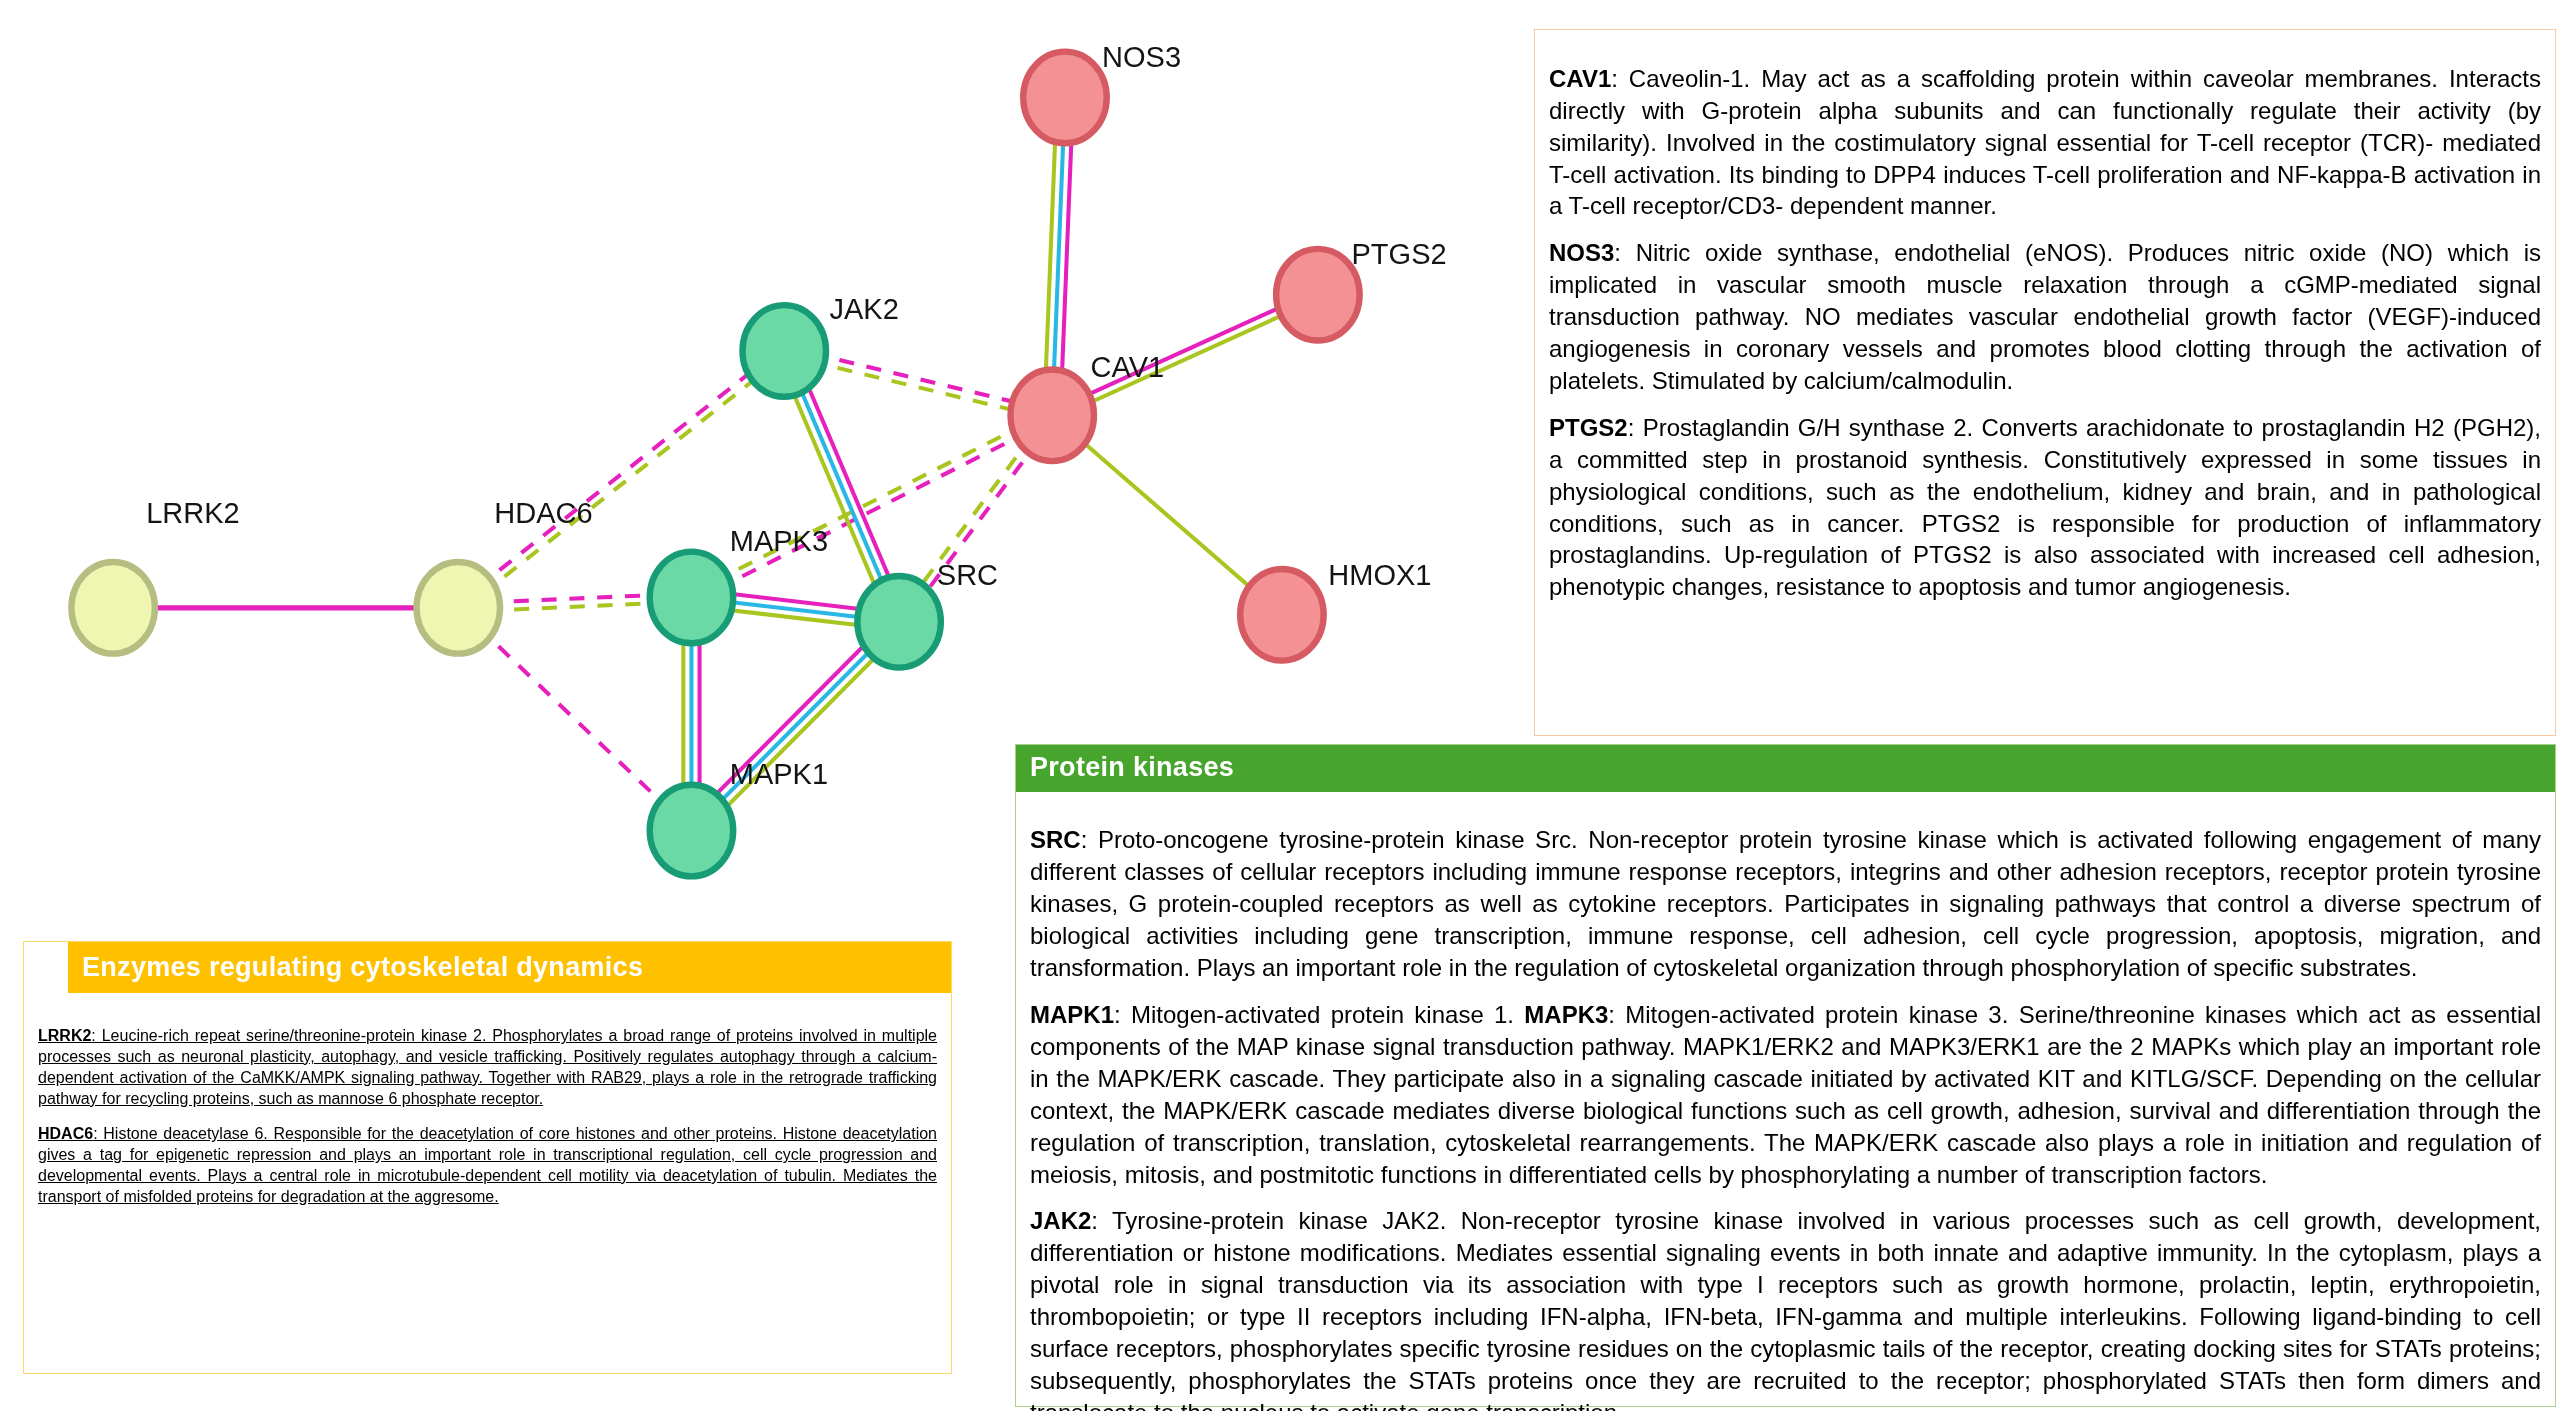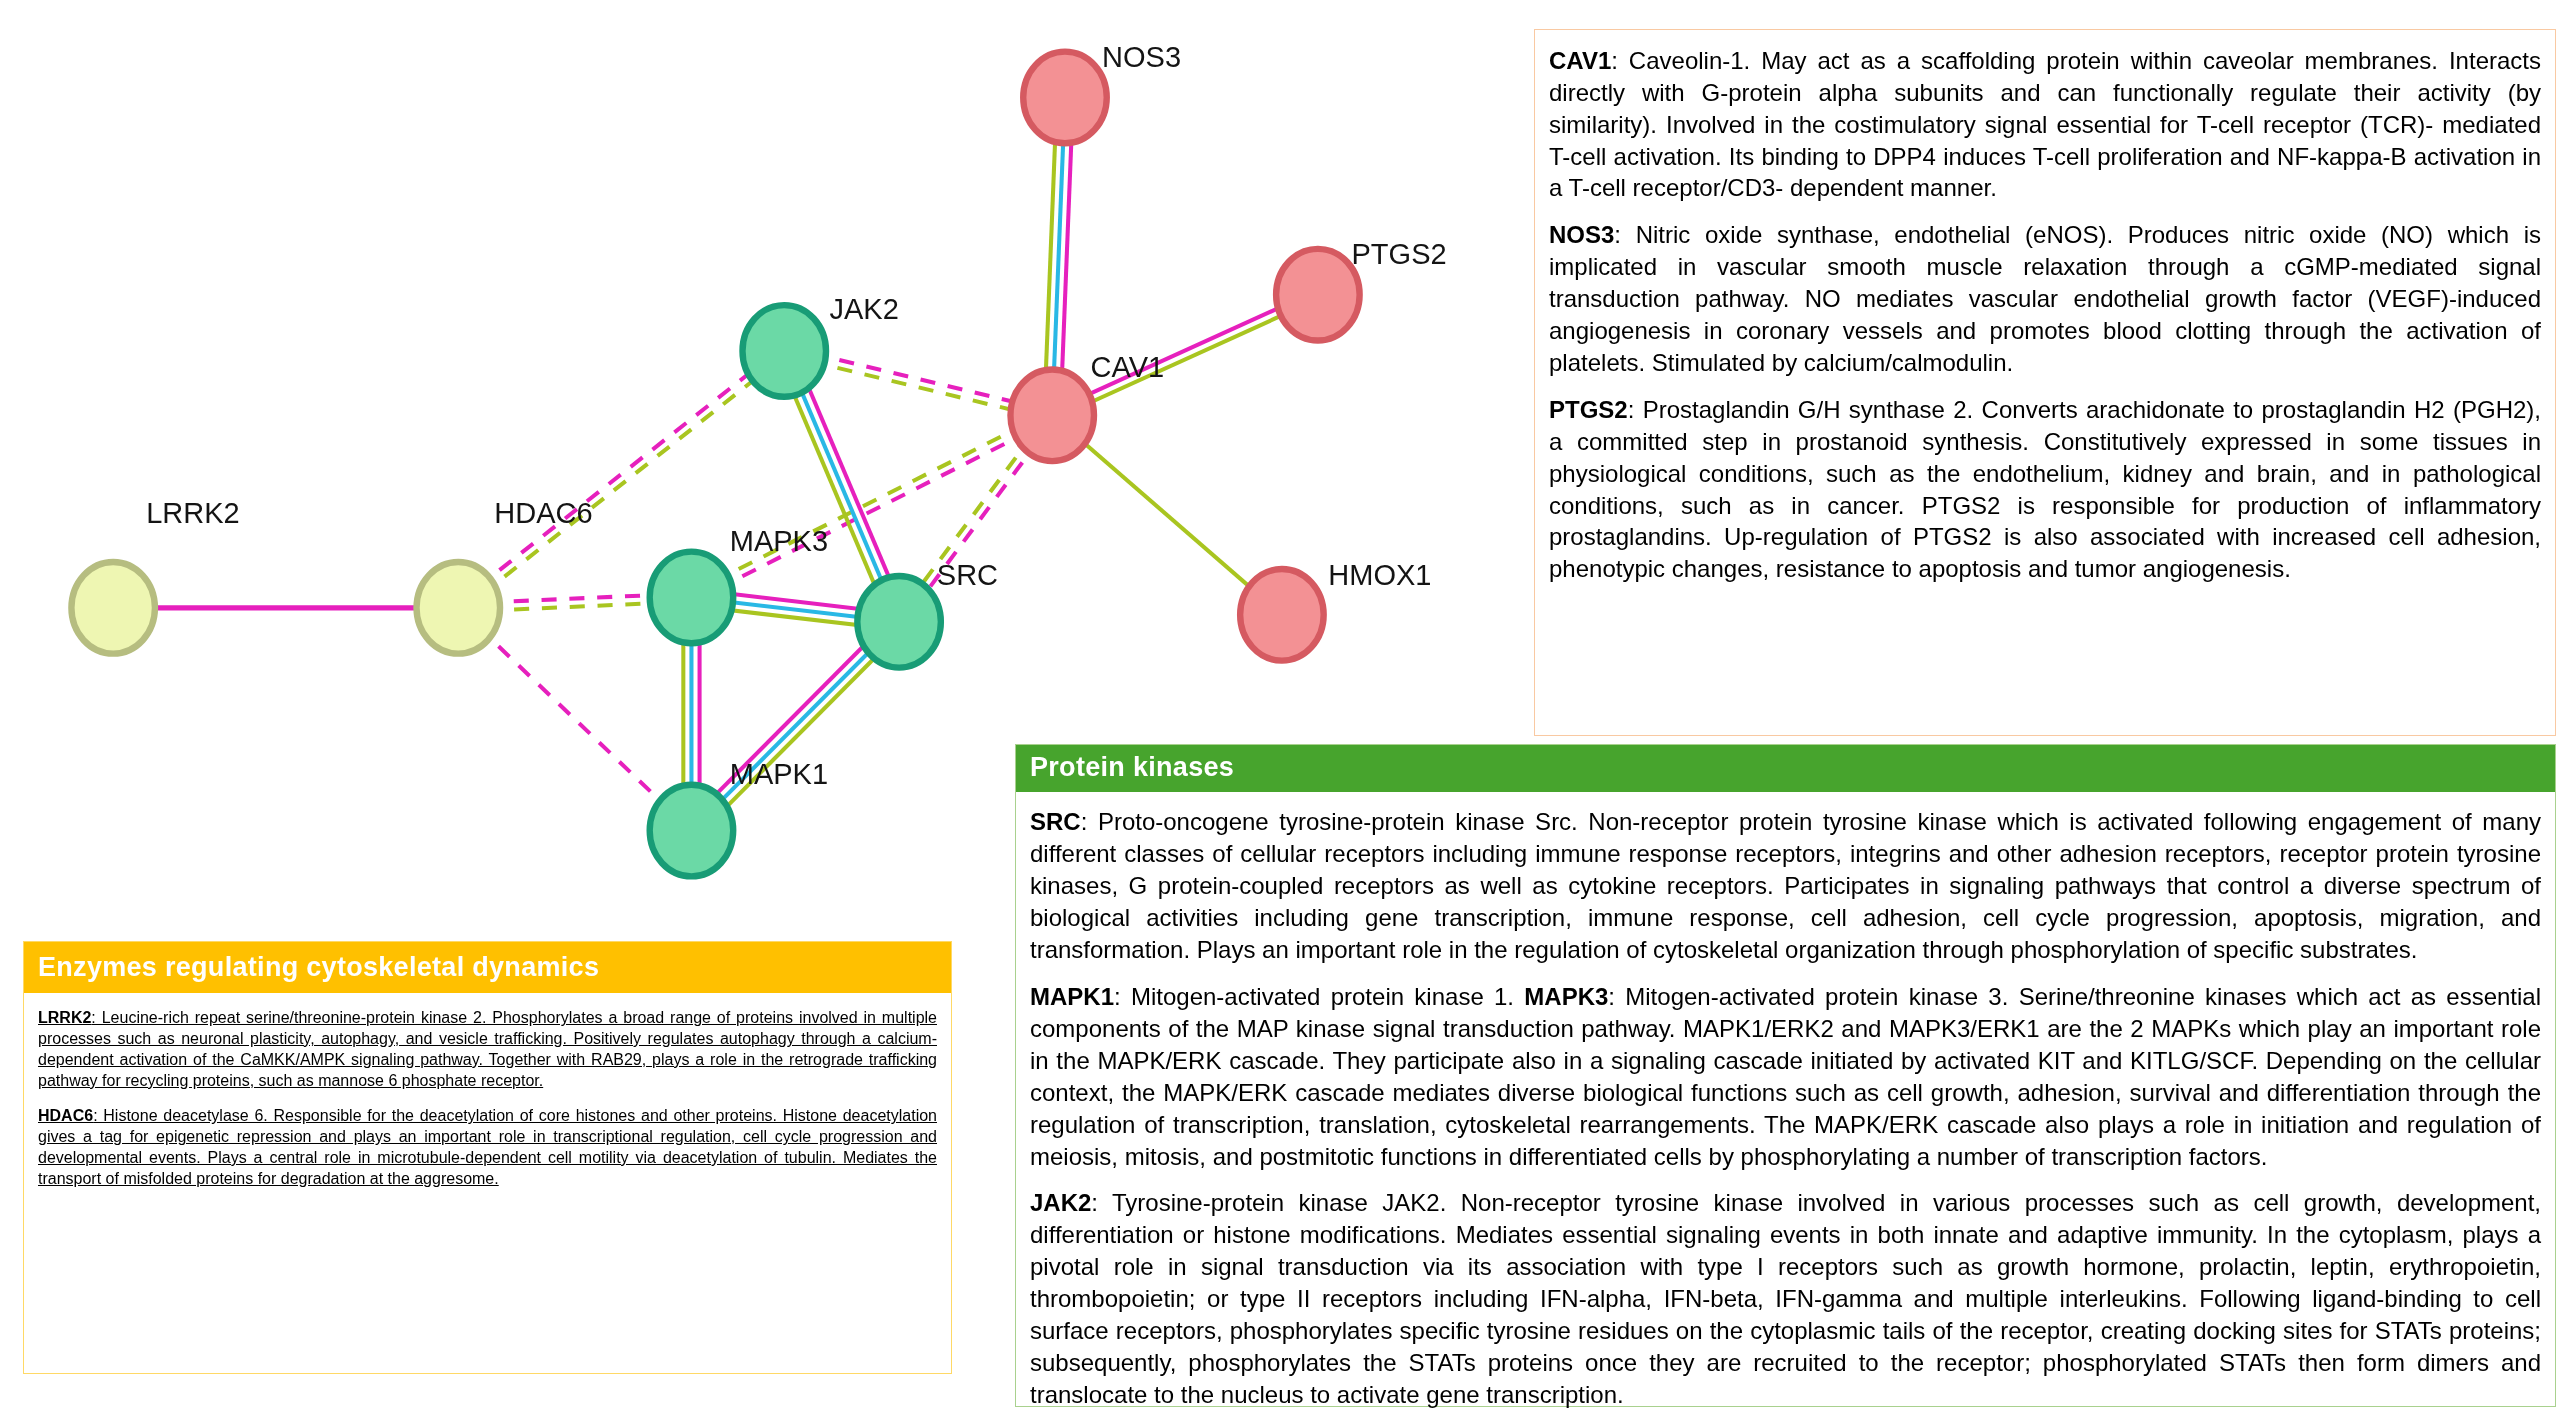--- a/index.html
+++ b/index.html
@@ -14,29 +14,29 @@
   .infobox{position:absolute;background:#fff;box-sizing:border-box;}
   .box-header{
     color:#fff;font-weight:bold;font-size:27px;line-height:1;
     padding:11.6px 14px 12.8px 14px;letter-spacing:0.3px;
   }
   .box-body{
     padding:5.8px 14px 0 14px;font-size:24px;line-height:1.33;
     text-align:justify;overflow:hidden;height:calc(100% - 52px);
   }
   .box-body p{margin:9.3px 0 15px 0;}
-  .box-body p:first-child{margin-top:9px;}
+  .box-body p:first-child{margin-top:27px;}
   .gene{font-weight:bold;}
   #box-scaffolding{left:1534px;top:29px;width:1022px;height:707px;border:1.7px solid #f9c9a2;}
   #box-scaffolding .box-header{background:#f57b20;}
   #box-kinases{left:1015px;top:744px;width:1541px;height:663px;border:1.7px solid #a9d18e;}
   #box-kinases .box-header{background:#47a42d;padding:9.3px 14px 10.4px 14px;}
   #box-kinases .box-body{height:calc(100% - 47px);}
   #box-cytoskeletal{left:23px;top:941px;width:929px;height:433px;border:1.7px solid #ffd966;}
-  #box-cytoskeletal .box-header{background:#ffc000;}
+  #box-cytoskeletal .box-header{background:#ffc000;margin-left:44px;}
   #box-cytoskeletal .box-body{font-size:16px;line-height:1.30;text-decoration:underline;}
 </style>
 </head>
 <body>
 
 <svg id="network" viewBox="0 0 4441 2462" xmlns="http://www.w3.org/2000/svg">
   <g>
       <line x1="195" y1="1048" x2="790" y2="1048" stroke="#e620bd" stroke-width="9"></line>
       <line x1="785.6666142926824" y1="1042.5025671162246" x2="1347.6666142926824" y2="599.5025671162246" stroke="#e620bd" stroke-width="7" stroke-dasharray="26 22"></line>
       <line x1="794.3333857073176" y1="1053.4974328837754" x2="1356.3333857073176" y2="610.4974328837754" stroke="#a9c520" stroke-width="7" stroke-dasharray="26 22"></line>

